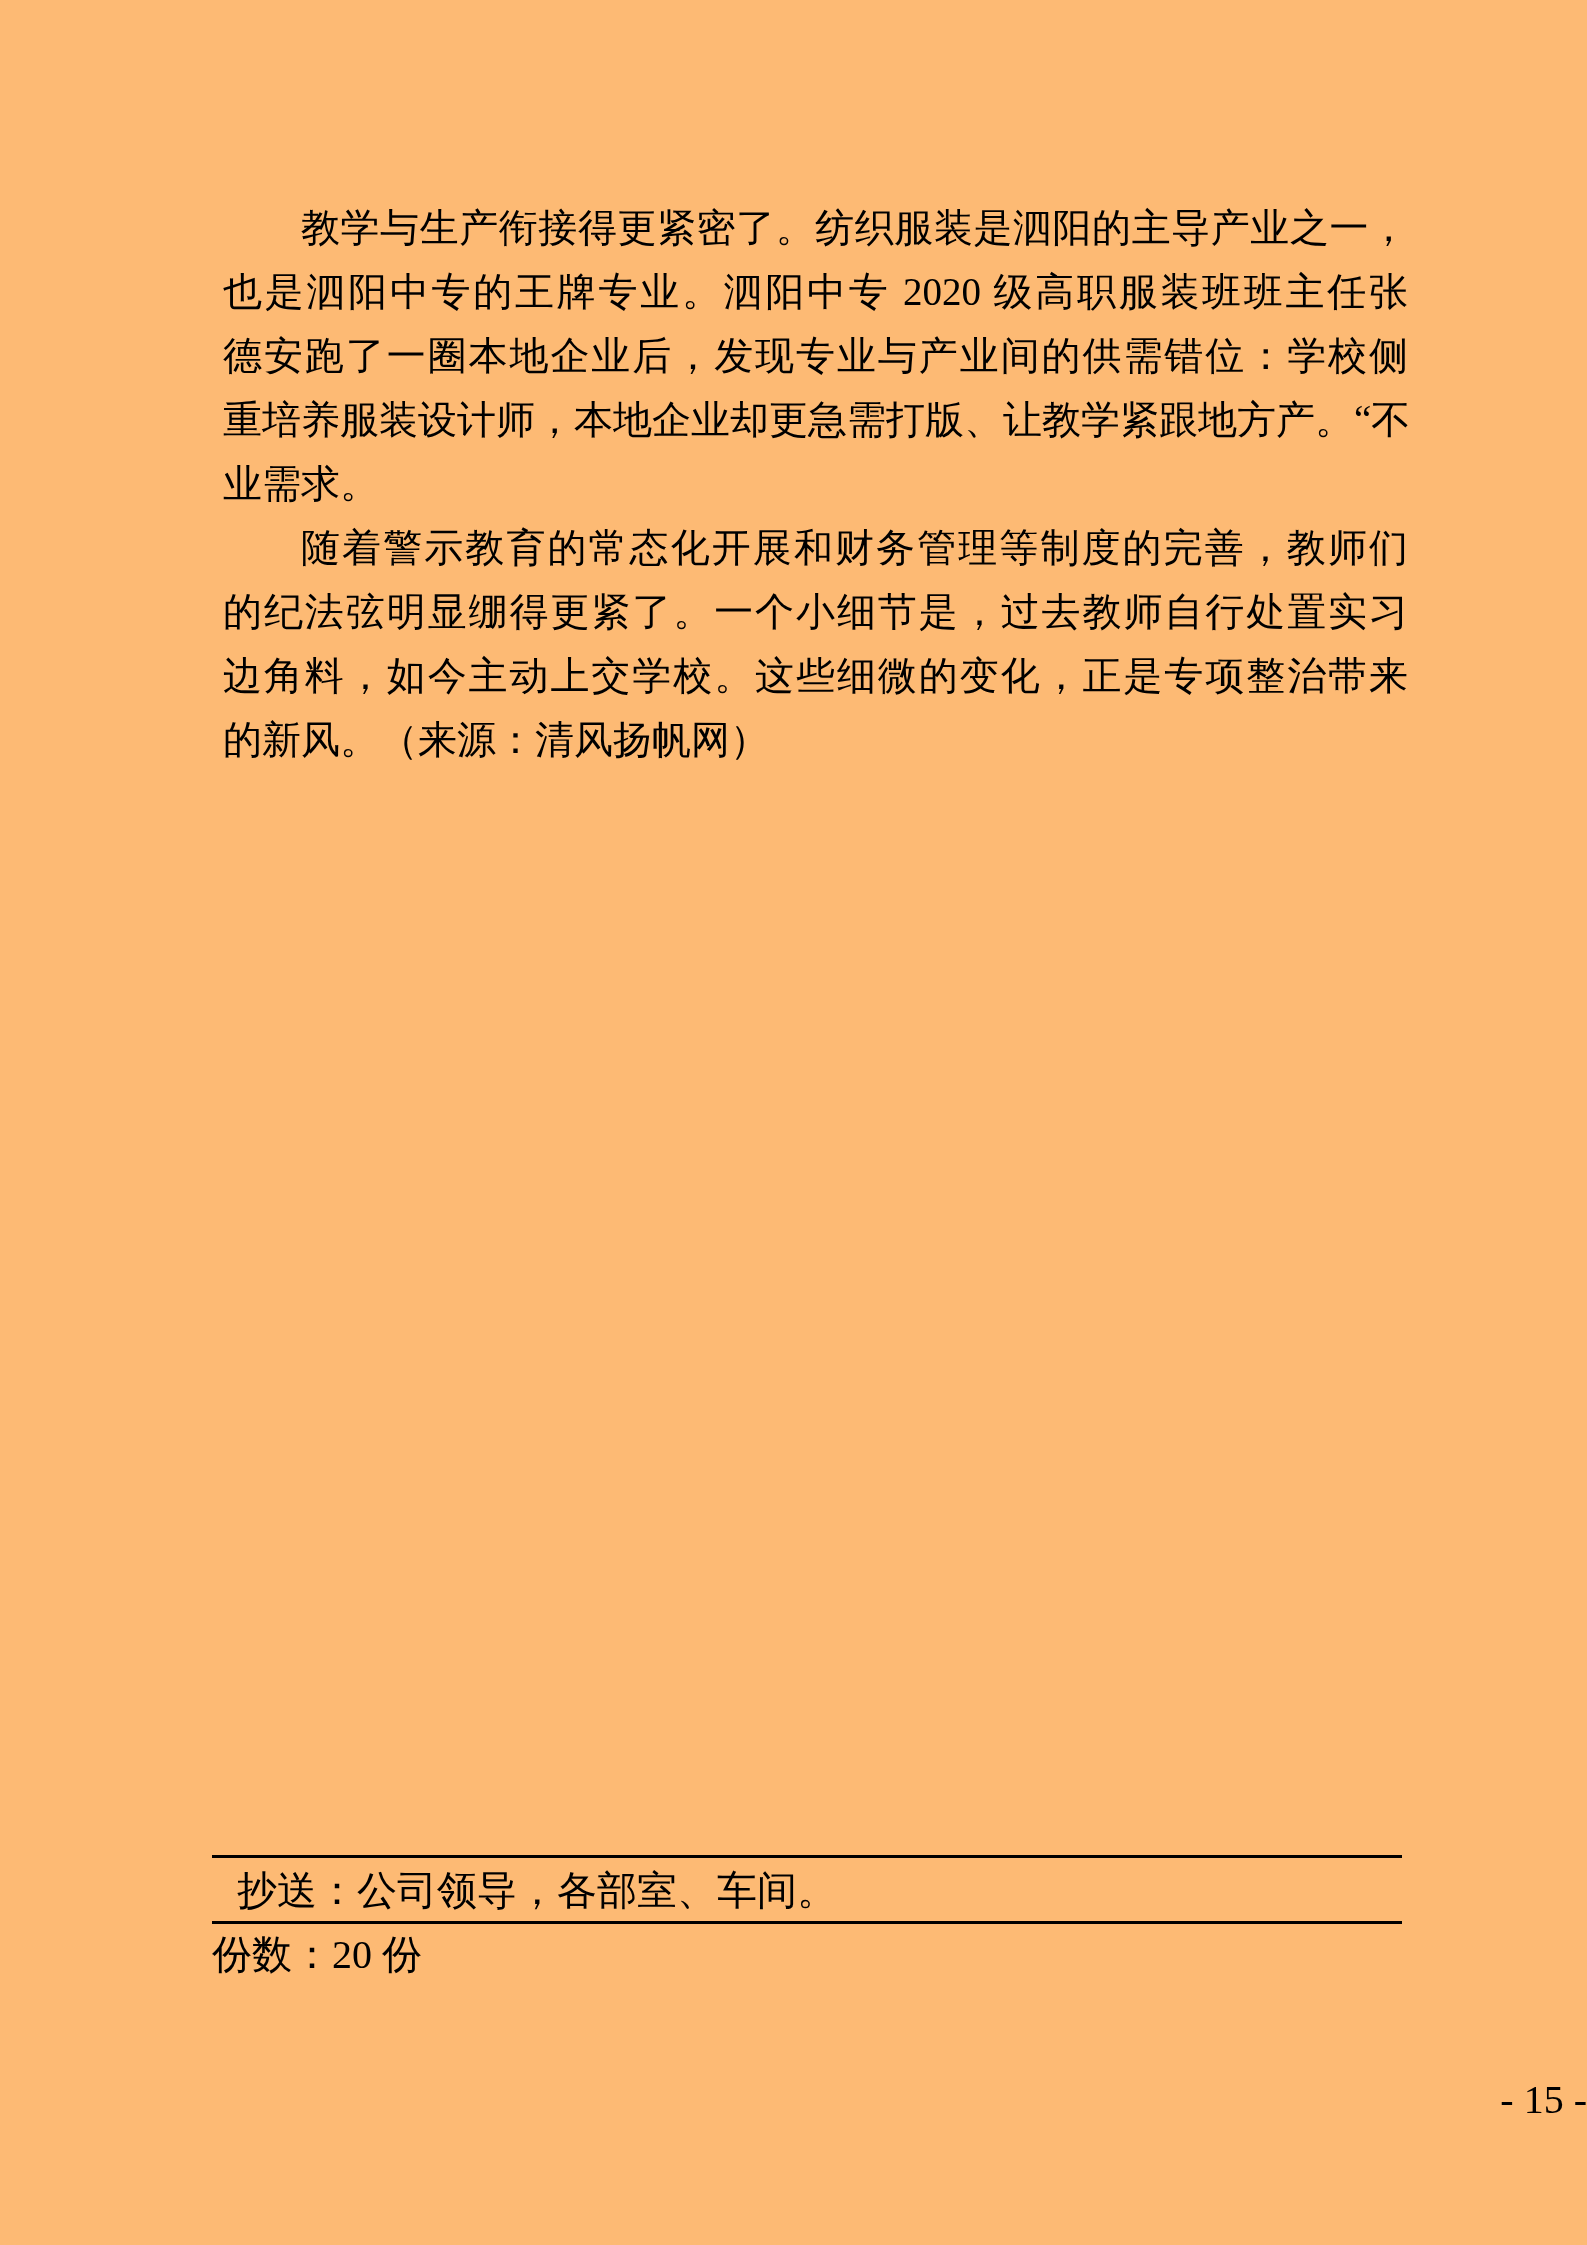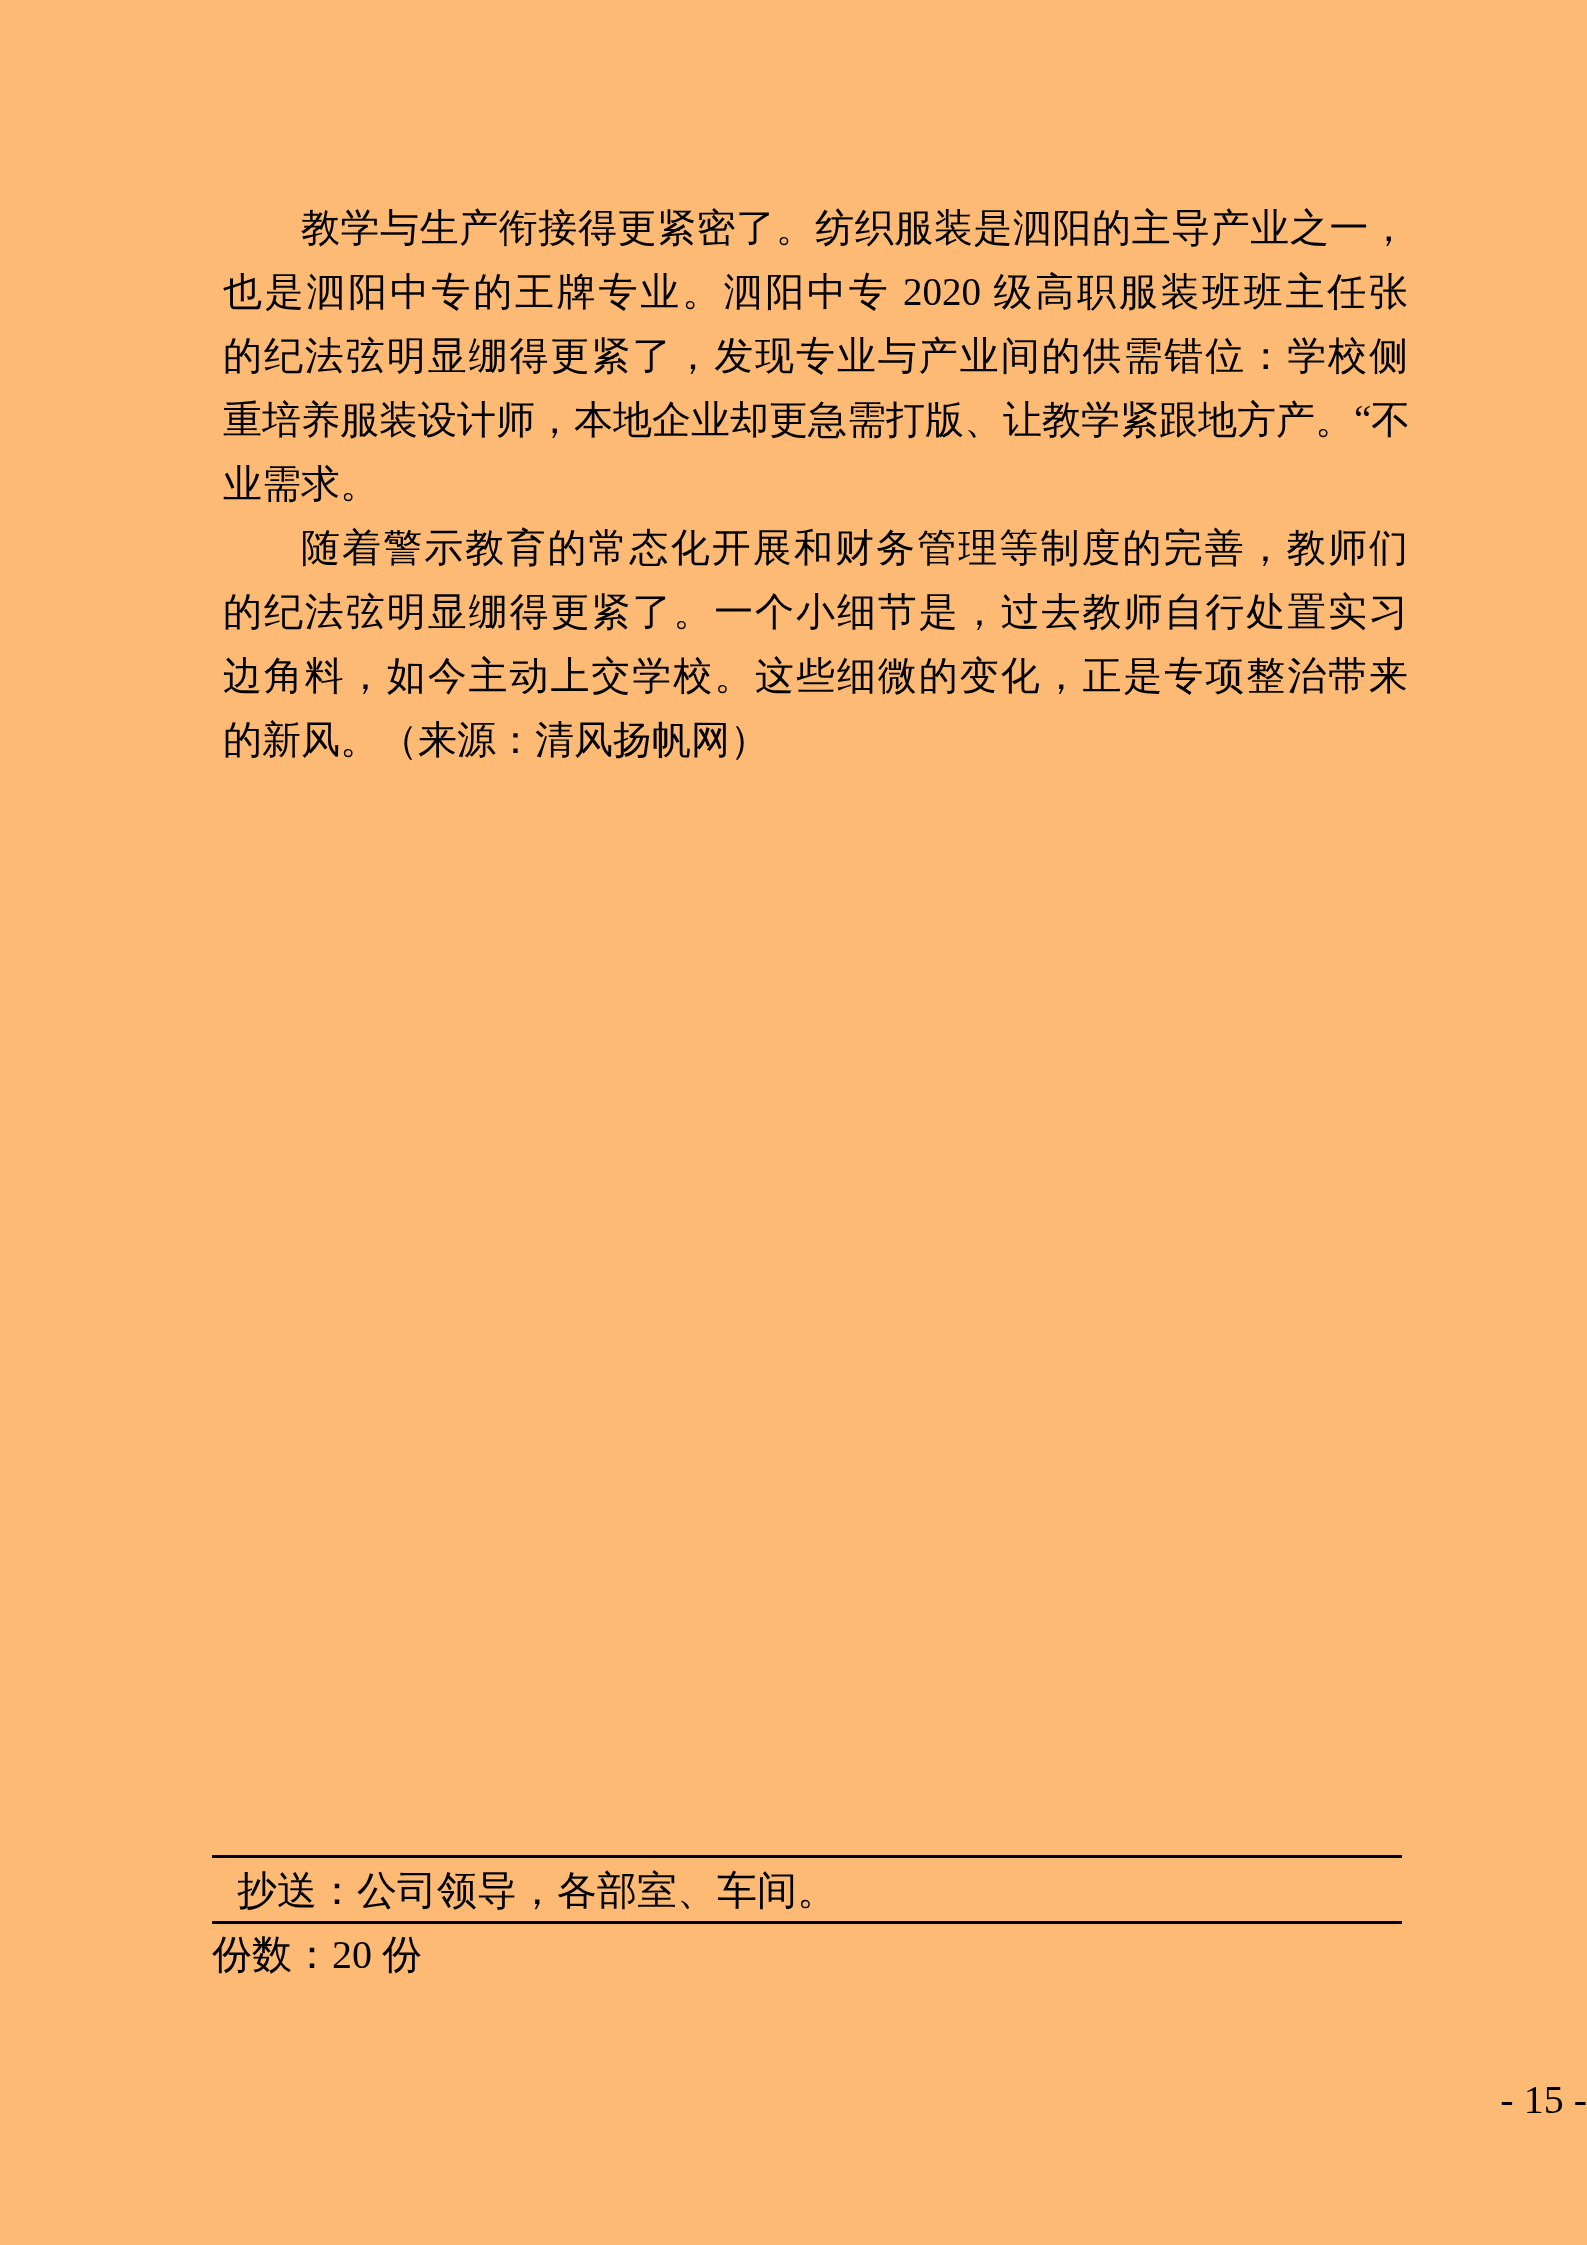--- a/index.html
+++ b/index.html
@@ -85,21 +85,21 @@
 </style>
 </head>
 <body>
 
 <div class="doc-page">
 
   <div class="body-text">
 
   <div class="line first">教学与生产衔接得更紧密了。纺织服装是泗阳的主导产业之一，</div>
       <div class="line">也是泗阳中专的王牌专业。泗阳中专 2020 级高职服装班班主任张</div>
-      <div class="line">的纪法弦明显绷得更紧了，发现专业与产业间的供需错位：学校侧</div>
+      <div class="line">德安跑了一圈本地企业后，发现专业与产业间的供需错位：学校侧</div>
       <div class="line">重培养服装设计师，本地企业却更急需打版、让教学紧跟地方产。“不</div>
       <div class="line last">业需求。</div>
       <div class="line first">随着警示教育的常态化开展和财务管理等制度的完善，教师们</div>
       <div class="line">的纪法弦明显绷得更紧了。一个小细节是，过去教师自行处置实习</div>
       <div class="line">边角料，如今主动上交学校。这些细微的变化，正是专项整治带来</div>
       <div class="line last">的新风。（来源：清风扬帆网）</div>
     </div>
 
   <div class="rule rule-top"></div>
 

